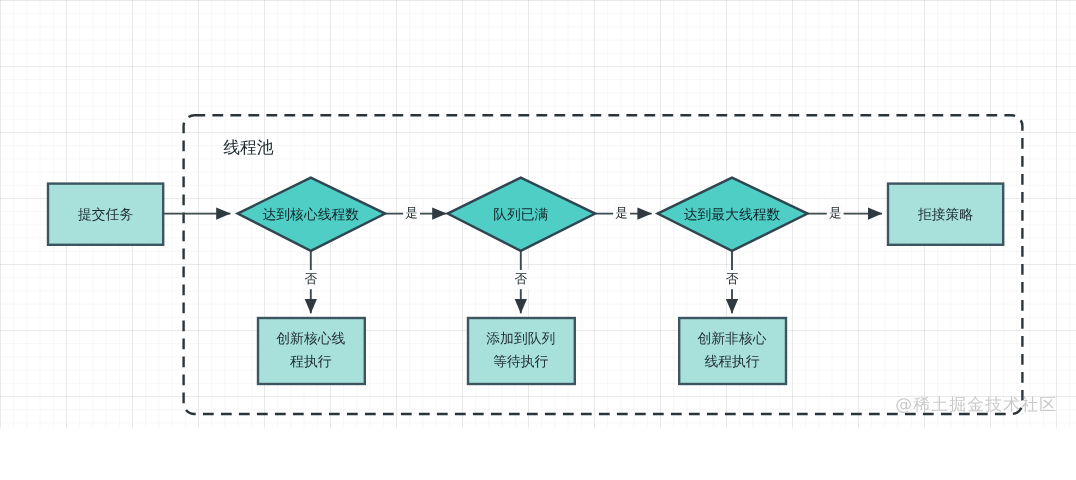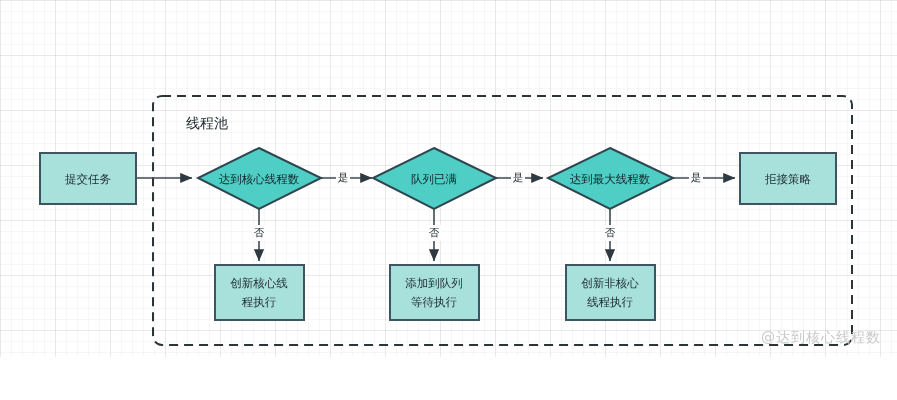--- a/index.html
+++ b/index.html
@@ -155,15 +155,15 @@
 
     <rect class="node-shape" x="390" y="265" width="89" height="55"></rect>
     <text class="node-label" x="434" y="283">添加到队列</text>
     <text class="node-label" x="434" y="302">等待执行</text>
 
     <rect class="node-shape" x="566" y="265" width="89" height="55"></rect>
     <text class="node-label" x="610" y="283">创新非核心</text>
     <text class="node-label" x="610" y="302">线程执行</text>
   </svg>
 
-  <div class="watermark">@达到核心线程数</div>
+  <div class="watermark">@稀土掘金技术社区</div>
 
 </div>
 
 </body></html>

